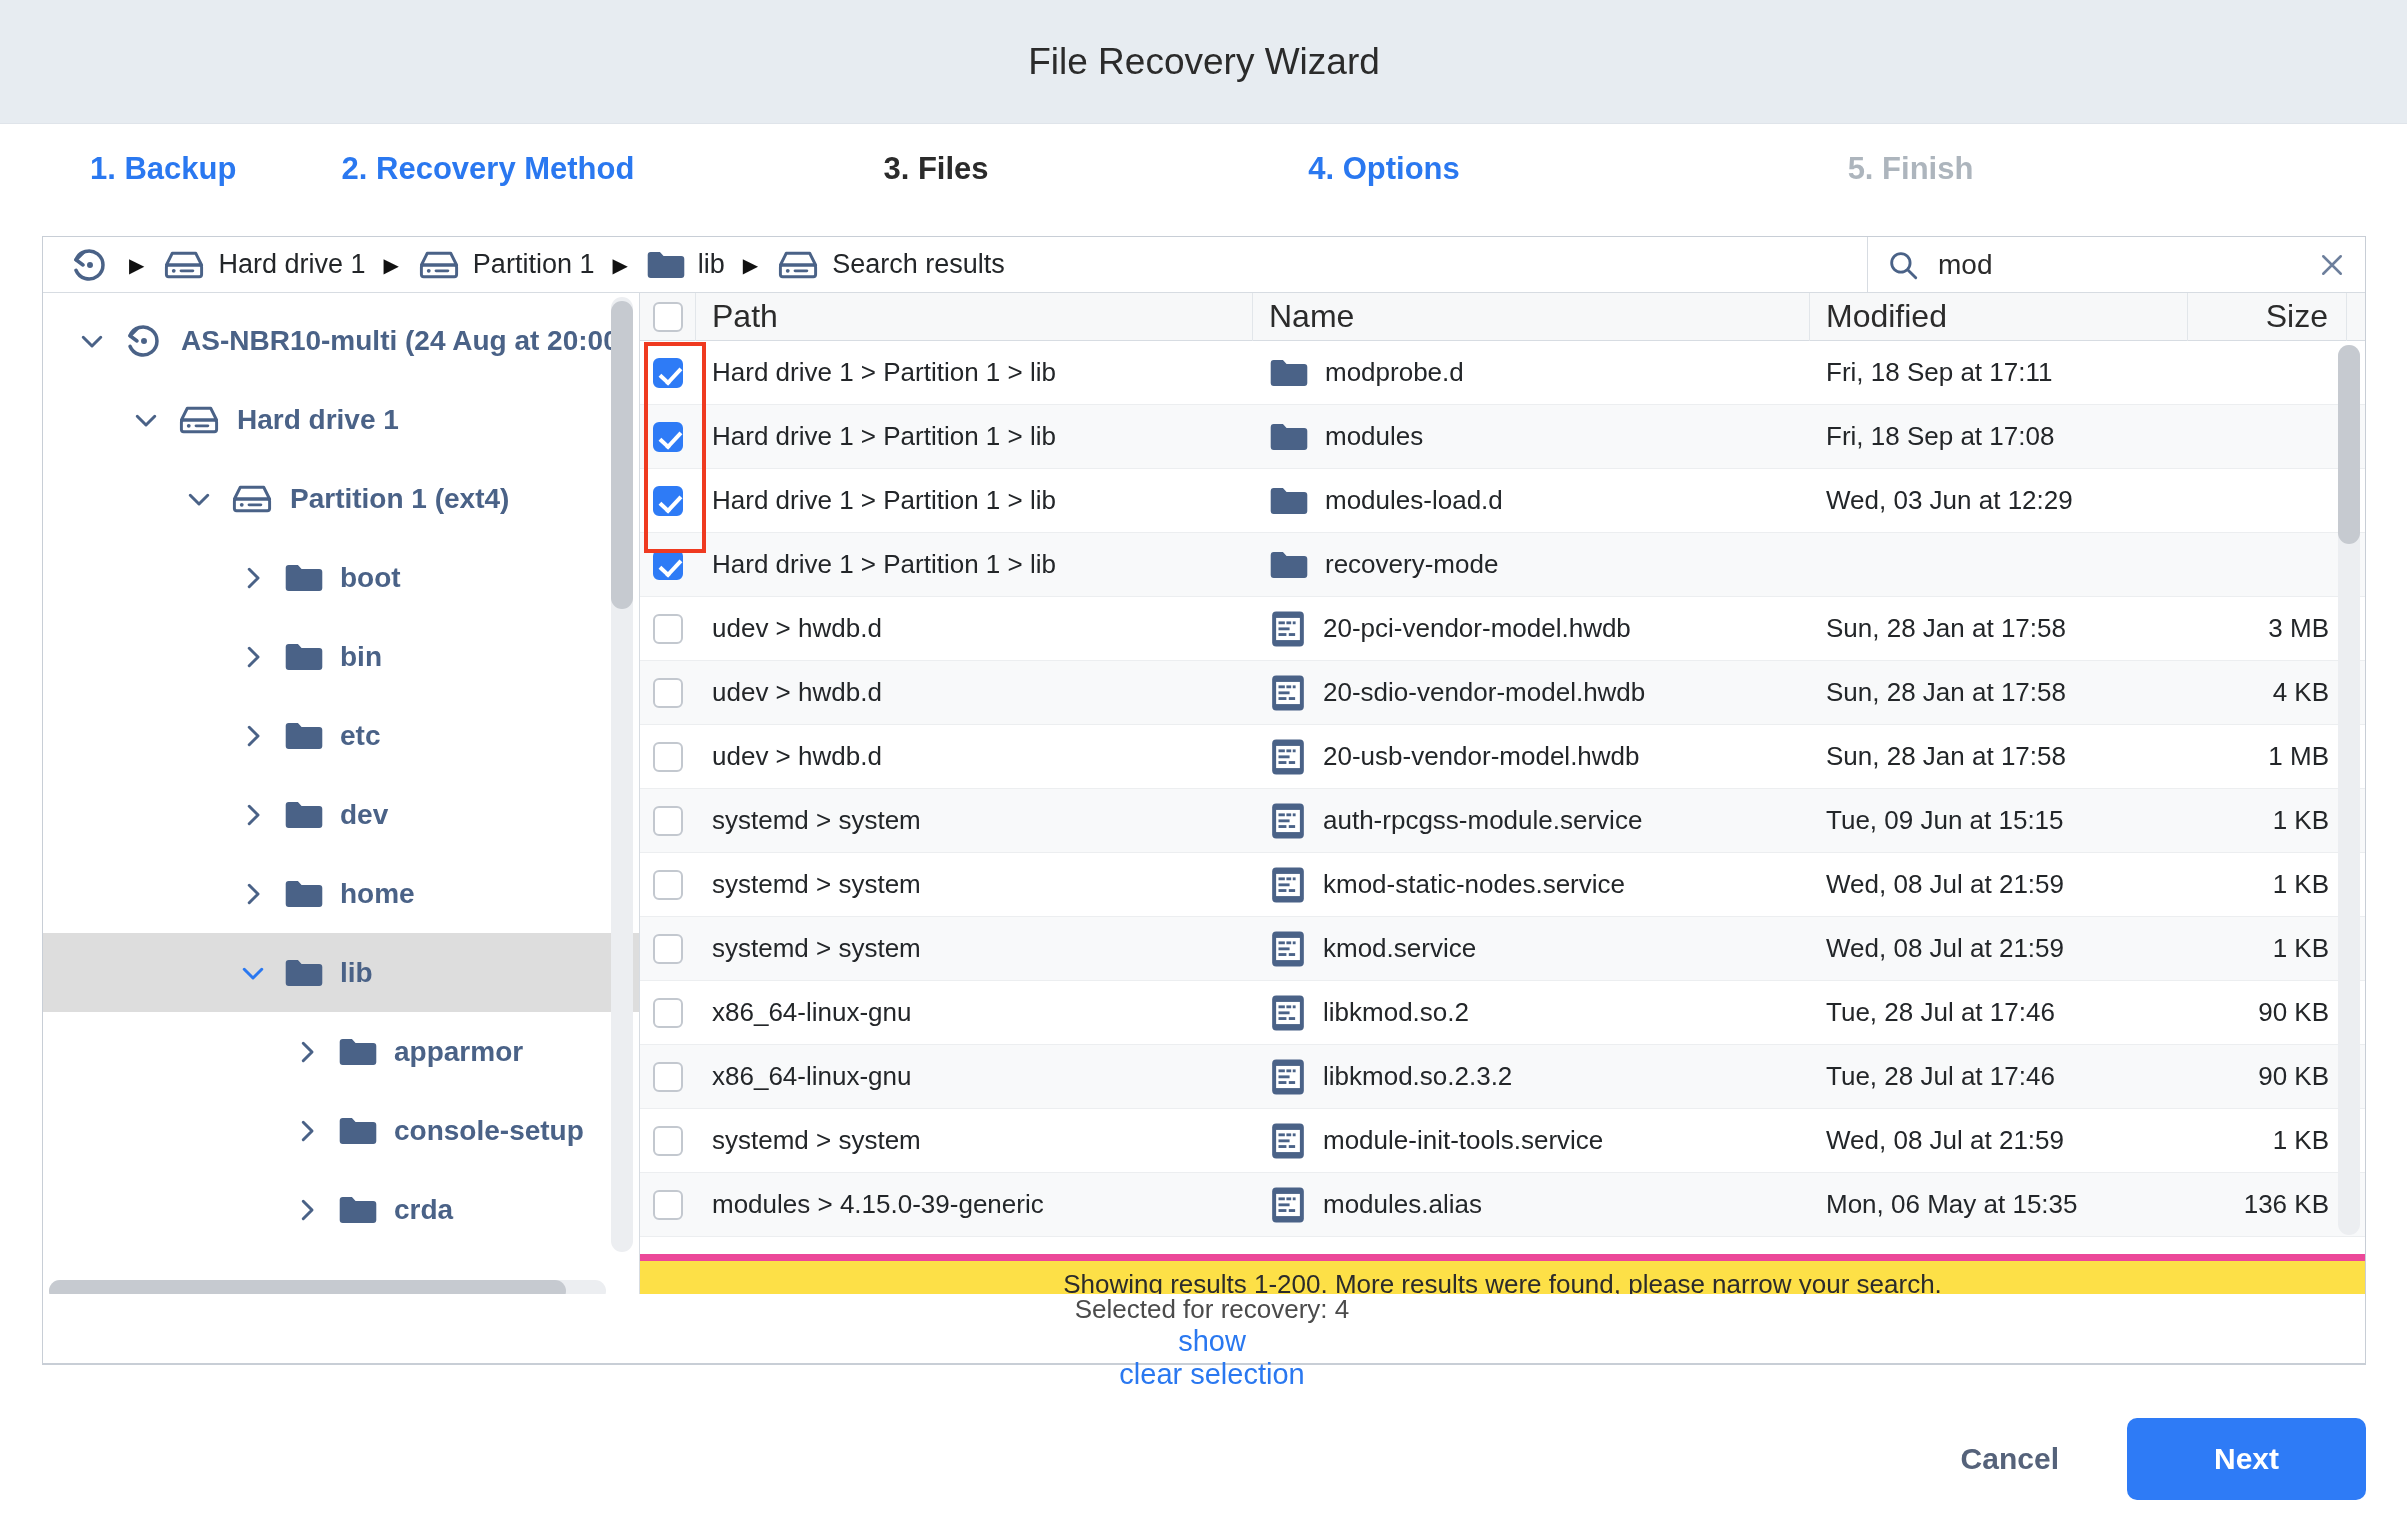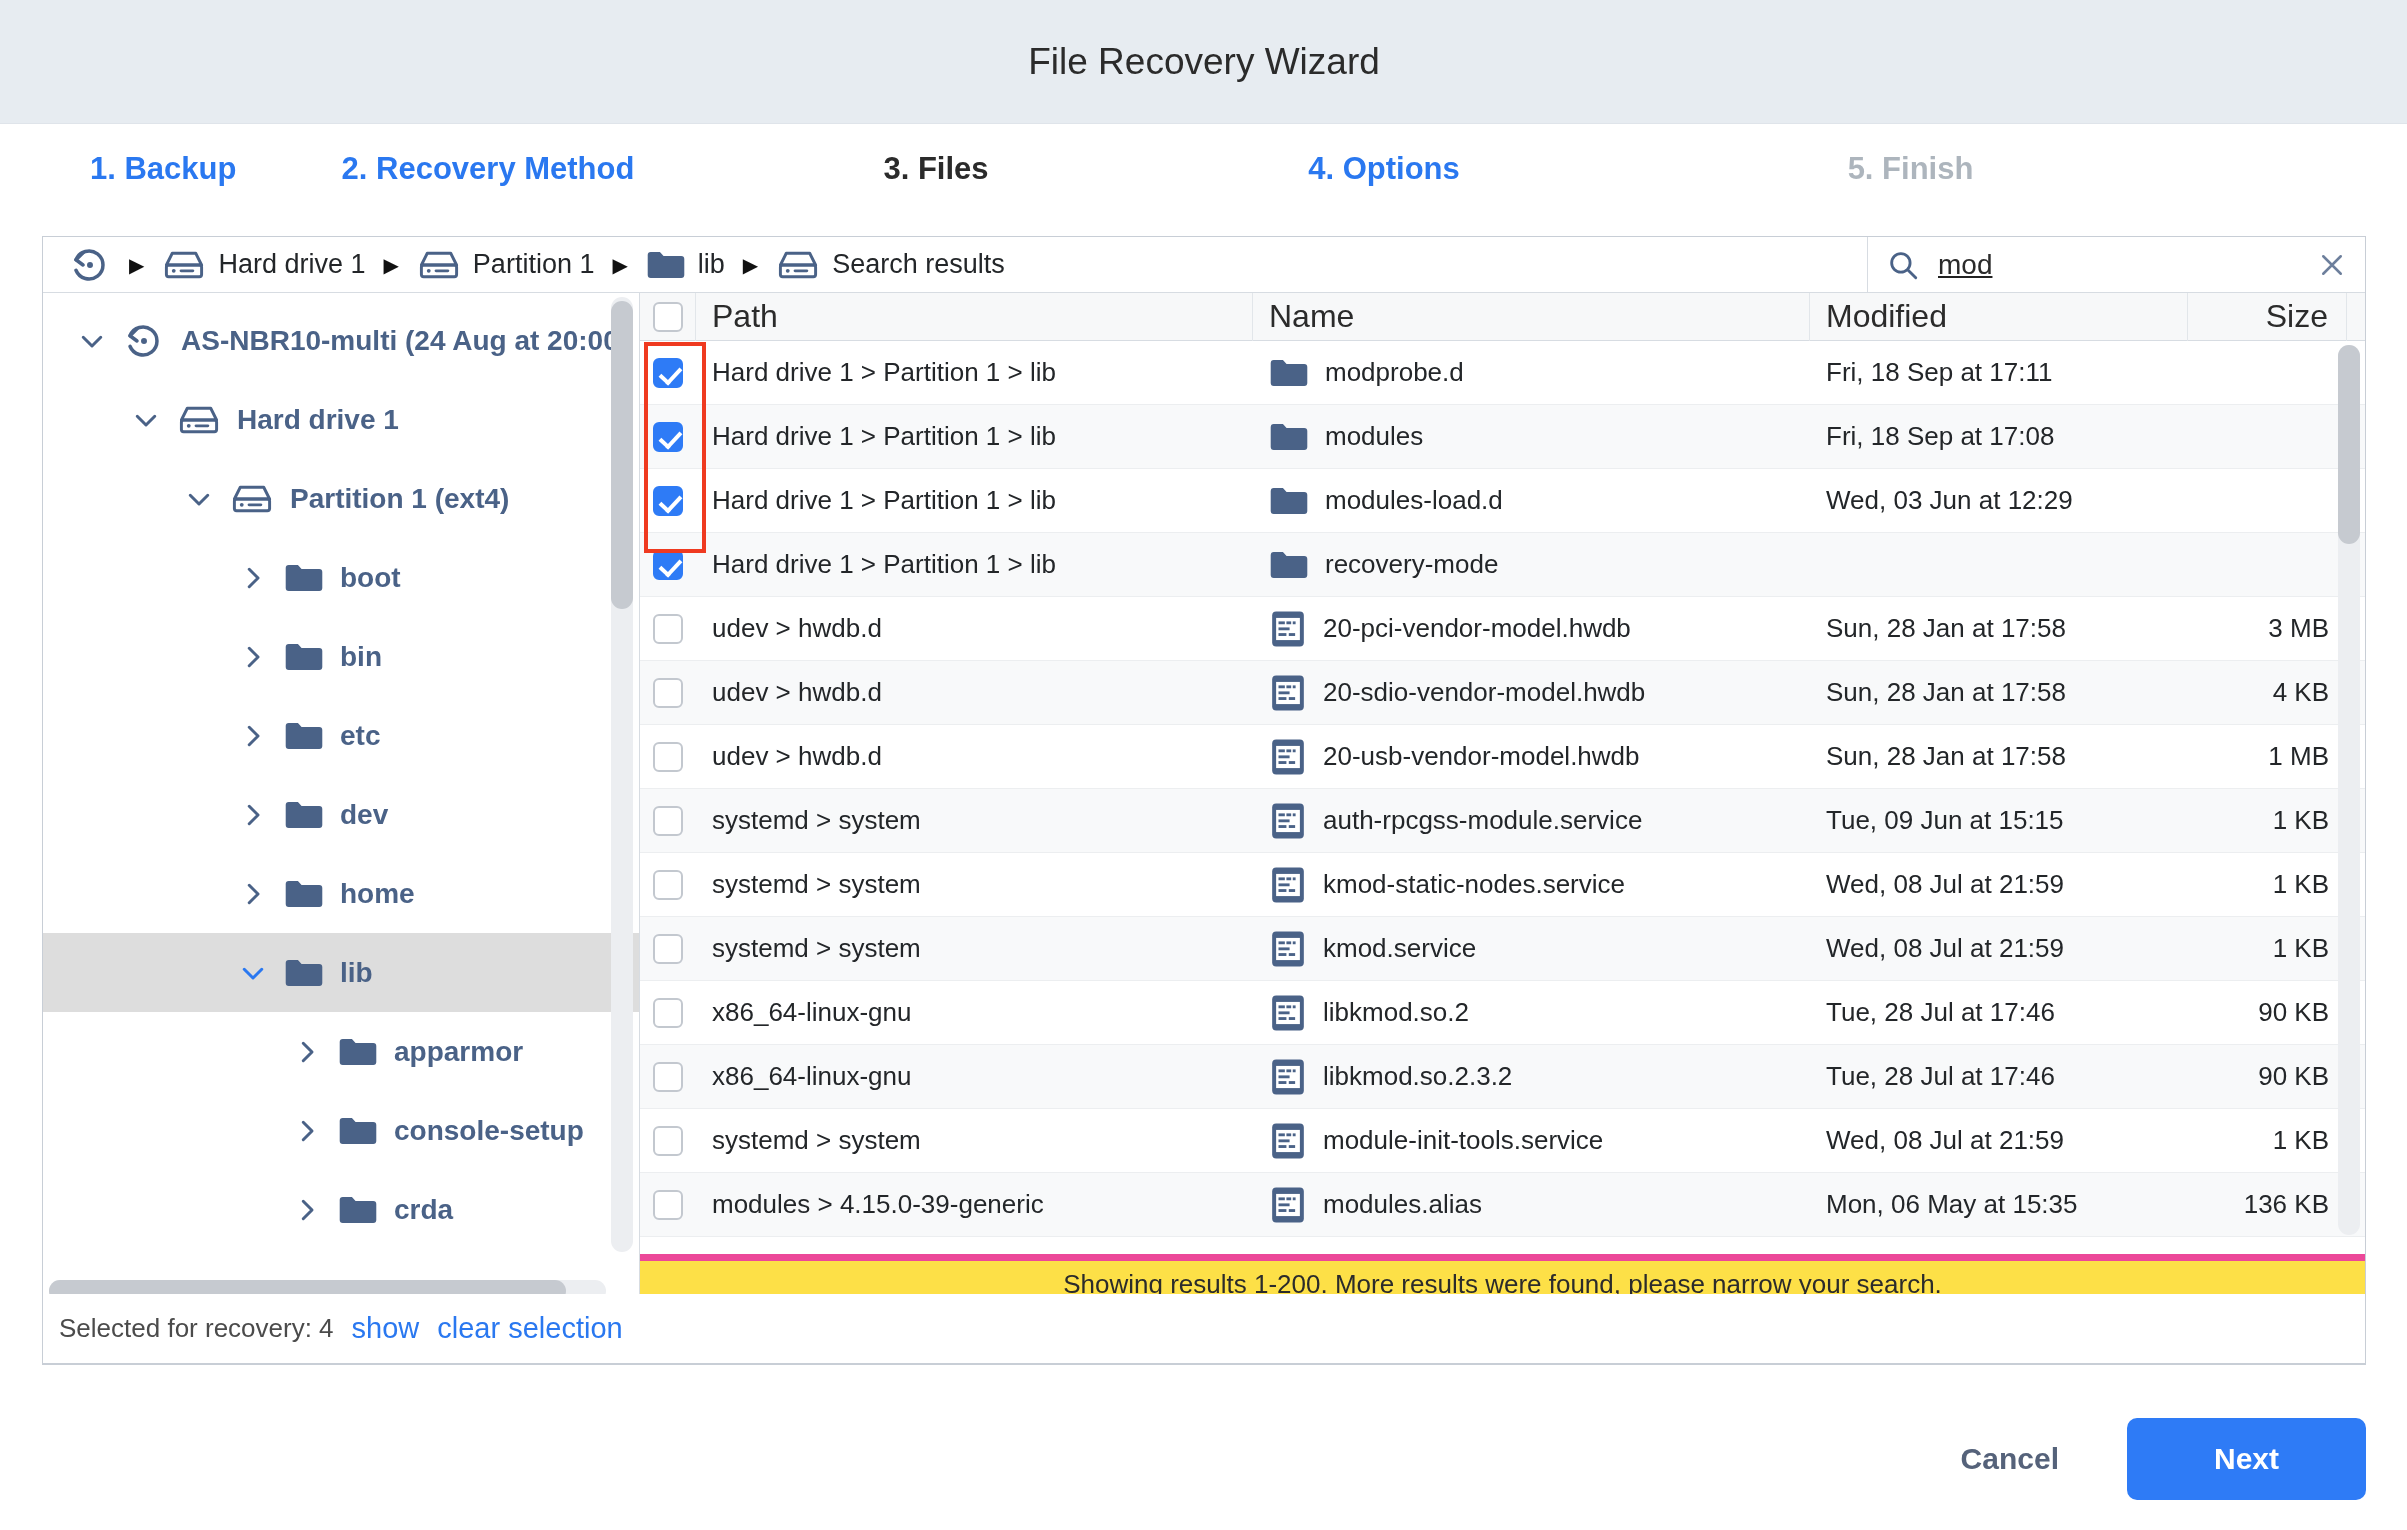--- a/index.html
+++ b/index.html
@@ -43,21 +43,21 @@
   }
 
   
   .topbar{ display:flex; height:56px; border-bottom:1px solid #d7dce2; }
   .crumbs{ flex:1; display:flex; align-items:center; padding:0 16px; gap:0px; overflow:hidden; }
   .crumb{ display:flex; align-items:center; gap:12px; padding:0 10px; white-space:nowrap; }
   .crumb .lbl{ font-size:27px; color:#232629; }
   .sep{ color:#111; font-size:20px; padding:0 8px; }
   .searchbox{
     width:498px; border-left:1px solid #d7dce2;
-    display:flex; align-items:center; padding:0 18px; gap:18px;text-decoration:underline;
+    display:flex; align-items:center; padding:0 18px; gap:18px;
   }
   .searchbox .val{ flex:1; font-size:28px; color:#2b2b2b; }
 
   
   .split{ display:flex; height:1015px; }
 
   
   .tree{
     width:597px; border-right:1px solid #d7dce2;
     position:relative; overflow:hidden; background:#fff;
@@ -136,21 +136,21 @@
     position:absolute; left:0; bottom:0; right:0; height:54px;
     background:#fde047; border-top:7px solid #ec4899;
     display:flex; align-items:center; justify-content:center;
   }
   .statusrow .txt{ font-size:26px; color:#2b2b2b; }
 
   
   .selbar{
     position:absolute; left:42px; top:1294px; width:2324px; height:70px;
     border:1px solid #c8ced6; border-top:none; background:#fff;
-    display:flex; align-items:center; padding-left:16px; gap:18px;
+    display:flex; align-items:center; padding-left:16px; flex-direction:column;
   }
   .selbar .lbl{ font-size:26px; color:#4b4b4b; }
   .selbar .lnk{ font-size:29px; color:#2a78f0; }
 
   
   .footer{
     position:absolute; left:0; top:1388px; width:2408px; height:142px;
     display:flex; align-items:center; justify-content:flex-end;
     padding-right:42px; gap:48px;
   }

